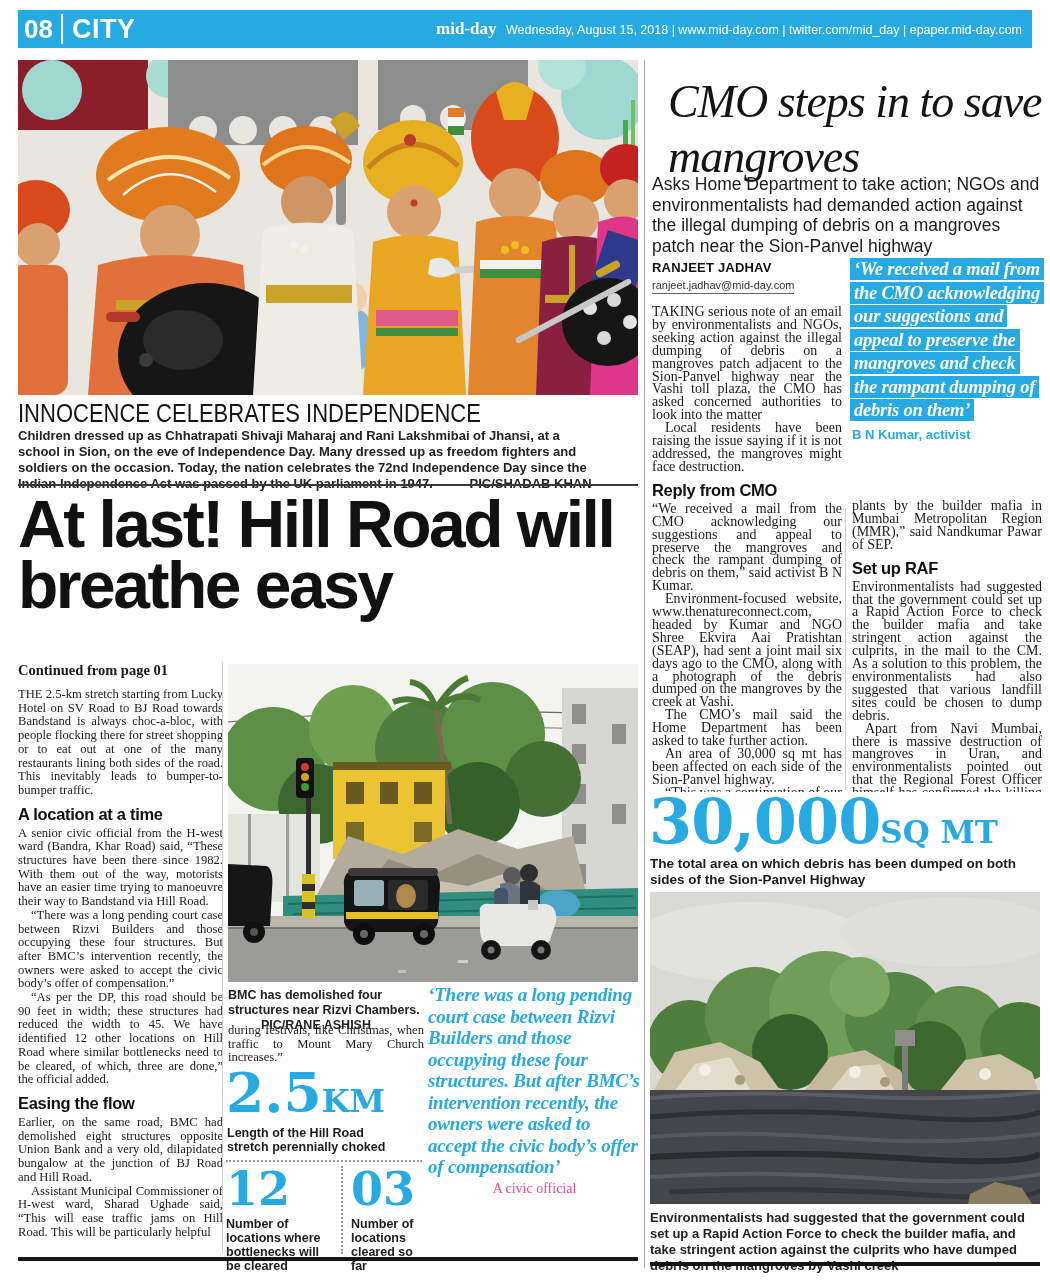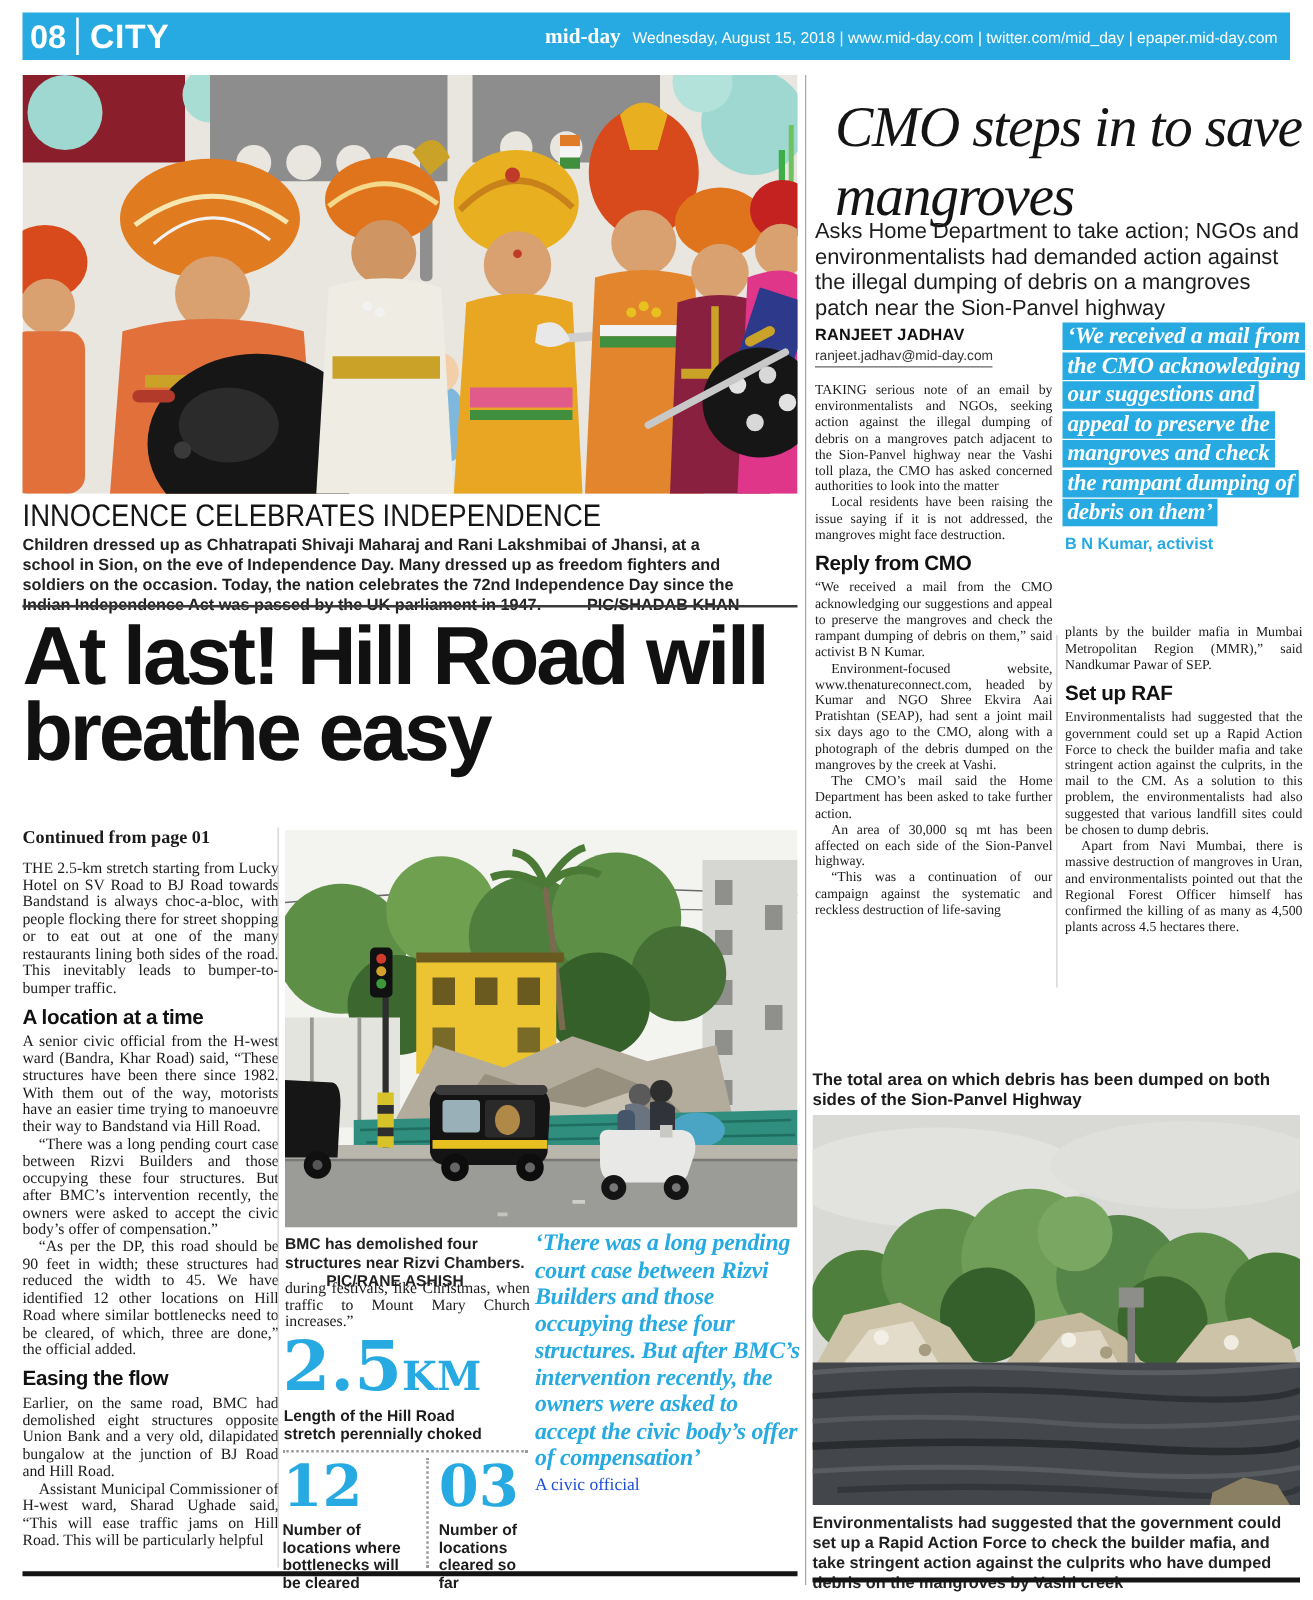--- a/index.html
+++ b/index.html
@@ -43,35 +43,35 @@
   .km-label{left:227px;top:1126px;width:180px;}
   .dotted-h{left:226px;top:1160px;width:196px;border-top:2px dotted #9a9a9a;}
   .stat-12{left:226px;top:1164px;width:108px;}
   .stat-12 .stat-value,.stat-03 .stat-value{font-size:46px;line-height:50px;}
   .dotted-v{left:341px;top:1166px;height:88px;border-left:2px dotted #9a9a9a;}
   .stat-03{left:351px;top:1164px;width:72px;}
   .stat-sub{margin-top:3px;}
 
   .pull-quote{left:428px;top:984px;width:213px;}
   .pull-quote-text{font:700 italic 19px/21.5px "Liberation Serif",serif;color:#27aae1;letter-spacing:-.2px;}
-  .pull-quote-attr{font:14px "Liberation Serif",serif;color:#1d4ed8;margin-top:3px;}
+  .pull-quote-attr{font:14px "Liberation Serif",serif;color:#ec4899;margin-top:3px;text-align:center;}
 
   .rule-thick-left{left:18px;top:1257px;width:620px;height:4px;background:#151515;}
   .divider-main{left:644px;top:60px;width:1px;height:1208px;background:#a9a9a9;}
   .divider-left-col{left:222px;top:662px;width:1px;height:592px;background:#cfcfcf;}
   .divider-cmo-col{left:845px;top:508px;width:1px;height:282px;background:#cfcfcf;}
 
   
   .headline2{left:652px;top:58px;width:390px;font:italic 400 46px/55px "Liberation Serif",serif;color:#141414;letter-spacing:-1px;}
   .standfirst{left:652px;top:174px;width:388px;font:17.5px/20.5px "Liberation Sans",sans-serif;color:#1c1c1c;}
   .byline{left:652px;top:260px;width:200px;font-family:"Liberation Sans",sans-serif;}
   .byline-name{font-weight:700;font-size:13px;color:#111;letter-spacing:.2px;}
   .byline-email{display:inline-block;font-size:11px;color:#333;border-bottom:1px solid #666;padding-bottom:2px;margin-top:1px;}
   .cmo-col{width:190px;}
-  .cmo-col .body-p{font-size:11px;line-height:12.9px;}
+  .cmo-col .body-p{font-size:14px;line-height:12.9px;}
   .cmo-col1{left:652px;top:306px;height:486px;overflow:hidden;}
   .cmo-col2{left:852px;top:500px;height:292px;overflow:hidden;}
 
   .quote-box{left:850px;top:258px;width:192px;}
   .quote-box-text{font:700 italic 18.5px/23.5px "Liberation Serif",serif;letter-spacing:-.2px;}
   .quote-box-text span{background:#27aae1;color:#fff;padding:1px 4px;
       -webkit-box-decoration-break:clone;box-decoration-break:clone;}
   .quote-box-attr{font:700 13px "Liberation Sans",sans-serif;color:#27aae1;margin-top:4px;padding-left:2px;}
 
   .stat-30000{left:649px;top:790px;white-space:nowrap;}
@@ -376,20 +376,23 @@
   </div>
 
   <div class="abs cmo-col cmo-col2">
       <p class="body-p">plants by the builder mafia in Mumbai Metropolitan Region (MMR),” said Nandkumar Pawar of SEP.</p>
       <h3 class="sub-head">Set up RAF</h3>
       <p class="body-p">Environmentalists had suggested that the government could set up a Rapid Action Force to check the builder mafia and take stringent action against the culprits, in the mail to the CM. As a solution to this problem, the environmentalists had also suggested that various landfill sites could be chosen to dump debris.</p>
       <p class="body-p">Apart from Navi Mumbai, there is massive destruction of mangroves in Uran, and environmentalists pointed out that the Regional Forest Officer himself has confirmed the killing of as many as 4,500 plants across 4.5 hectares there.</p>
     </div>
   <div class="abs divider-cmo-col"></div>
 
+  <div class="abs stat-30000 stat-blue">
+    <span class="stat-value">30,000</span><span class="stat-unit">SQ MT</span>
+  </div>
   <div class="abs stat-label label-30000">The total area on which debris has been dumped on both sides of the Sion-Panvel Highway</div>
 
   <svg class="abs photo" style="left:650px;top:892px;" width="390" height="312" viewBox="0 0 390 312">
     <rect width="390" height="312" fill="#d9dad5"></rect>
     <ellipse cx="100" cy="50" rx="120" ry="40" fill="#e2e3de"></ellipse>
     <ellipse cx="300" cy="40" rx="110" ry="35" fill="#dfe0db"></ellipse>
     <g>
       <circle cx="40" cy="150" r="42" fill="#4f7f3c"></circle>
       <circle cx="105" cy="125" r="50" fill="#5f8f4a"></circle>
       <circle cx="175" cy="115" r="56" fill="#6f9e58"></circle>

